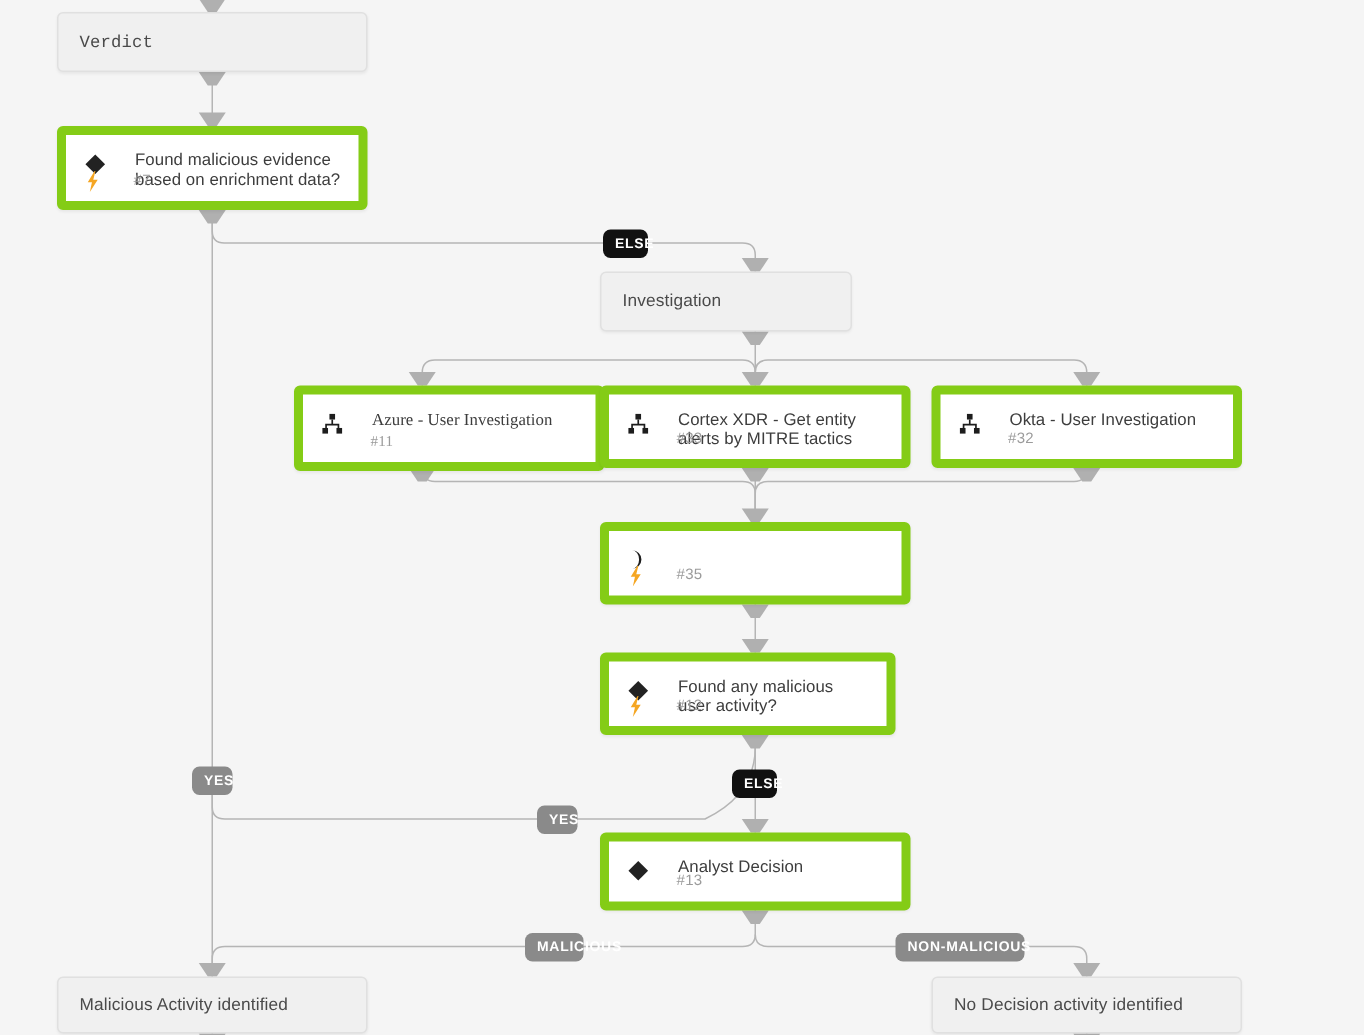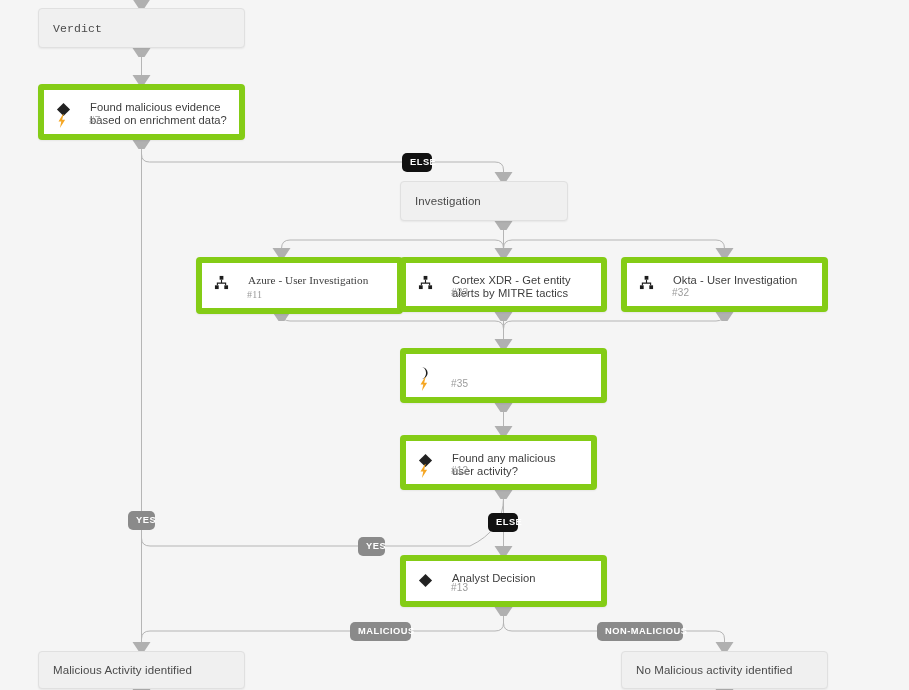--- a/index.html
+++ b/index.html
@@ -305,25 +305,25 @@
             </svg>
           </div>
           <div class="node-text">Analyst Decision</div>
           <div class="node-id">#13</div>
         </div>
       </div>
       <div class="node title" style="left: 38px; top: 651px; width: 207px; height: 38px;">
         <div class="title-label">Malicious Activity identified</div>
       </div>
       <div class="node title" style="left: 621px; top: 651px; width: 207px; height: 38px;">
-        <div class="title-label">No Malicious activity identified</div>
+        <div class="title-label">No Decision activity identified</div>
       </div>
     </div>
   <div id="badges-layer">
       <div class="badge dark" style="left: 402px; top: 153px; width: 30px;">ELSE</div>
       <div class="badge gray" style="left: 128px; top: 511px; width: 27px;">YES</div>
       <div class="badge gray" style="left: 358px; top: 537px; width: 27px;">YES</div>
       <div class="badge dark" style="left: 488px; top: 513px; width: 30px;">ELSE</div>
-      <div class="badge gray" style="left: 350px; top: 622px; width: 61px;">MALICIOUS</div>
+      <div class="badge gray" style="left: 350px; top: 622px; width: 39px;">MALICIOUS</div>
       <div class="badge gray" style="left: 597px; top: 622px; width: 86px;">NON-MALICIOUS</div>
     </div>
 
 </div>
 
 </body></html>

